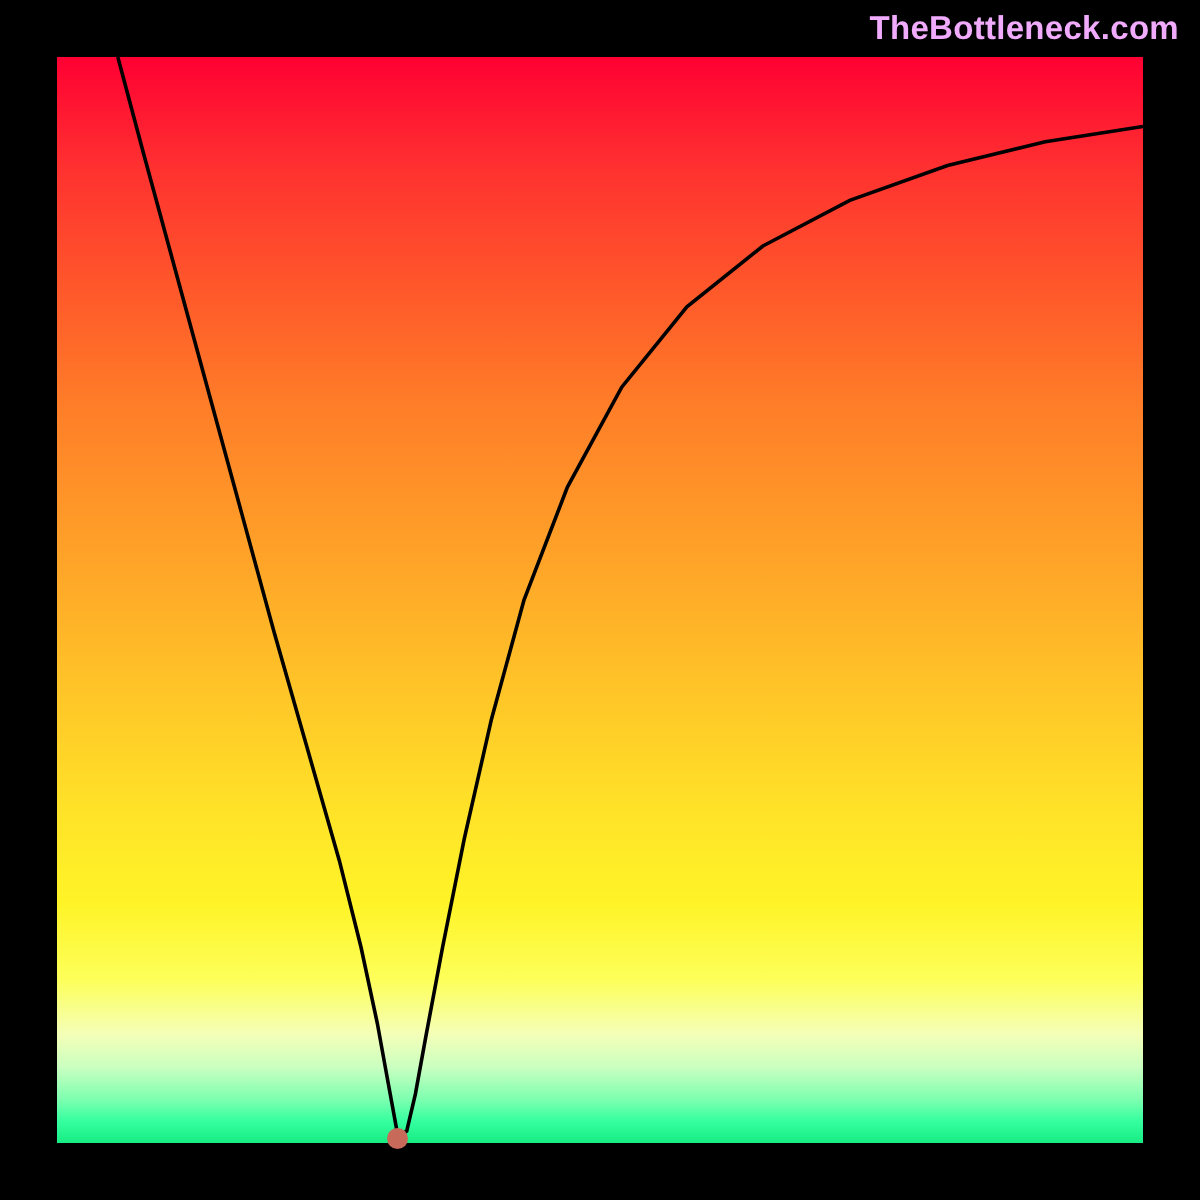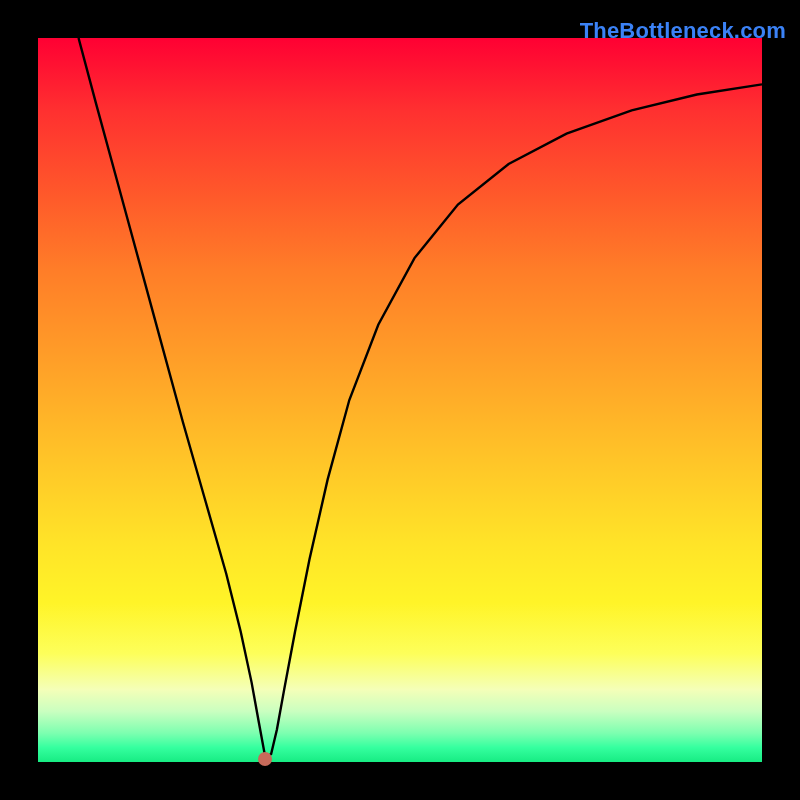--- a/index.html
+++ b/index.html
@@ -47,26 +47,26 @@
   .dot {
     position: absolute;
     width: 14px;
     height: 14px;
     border-radius: 50%;
     background: #c76a5a;
     transform: translate(-50%, -50%);
   }
   .watermark {
     position: absolute;
-    top: 18px;
+    top: 6px;
     right: 14px;
     font-family: Arial, Helvetica, sans-serif;
     font-size: 22px;
     font-weight: 600;
-    color: #3b82f6;
+    color: #f0abfc;
     letter-spacing: 0.2px;
   }
 </style>
 </head>
 <body>
 
 <div class="watermark">TheBottleneck.com</div>
 
 <div class="chart-container">
   <svg class="curve-svg" viewBox="0 0 724 724" preserveAspectRatio="none">

